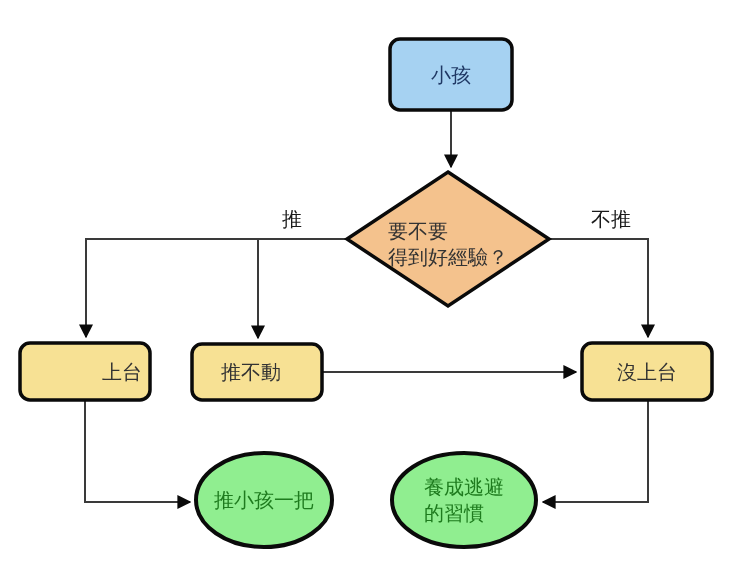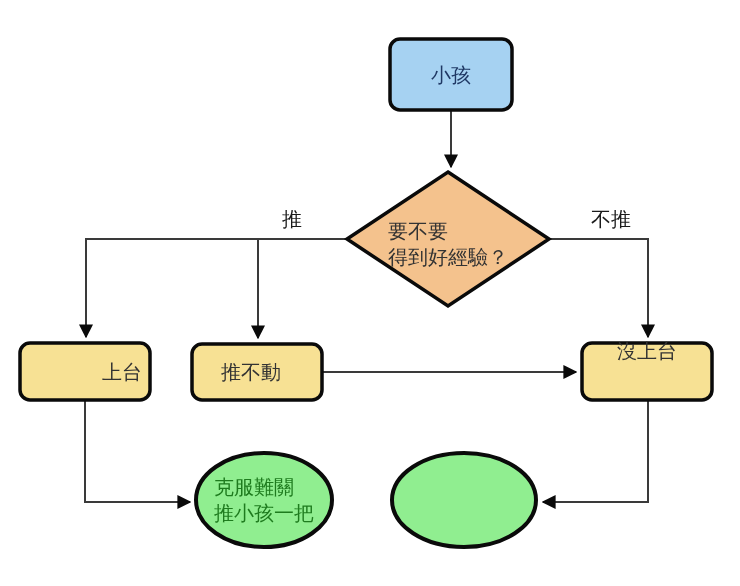--- a/index.html
+++ b/index.html
@@ -85,25 +85,28 @@
 
   <div class="label" style="left:448px; top:244px;">
     <span>要不要</span>
     <span>得到好經驗？</span>
   </div>
 
   <div class="label" style="left:88px; top:372px;margin-left:34px;">上台</div>
 
   <div class="label" style="left:251px; top:372px;">推不動</div>
 
-  <div class="label" style="left:647px; top:351px;">沒上台</div>
+  <div class="label" style="left:647px; top:372px;">沒上台</div>
 
   <div class="label terminal-text" style="left:264px; top:500px;">
-    <span>克服難關</span>
     <span>推小孩一把</span>
   </div>
 
+  <div class="label terminal-text" style="left:464px; top:500px;">
+    <span>養成逃避</span>
+    <span>的習慣</span>
+  </div>
 
   <div class="label edge-label" style="left:292px; top:219px;">推</div>
 
   <div class="label edge-label" style="left:605px; top:219px;margin-left:6px;">不推</div>
 
 </div>
 
 </body></html>

